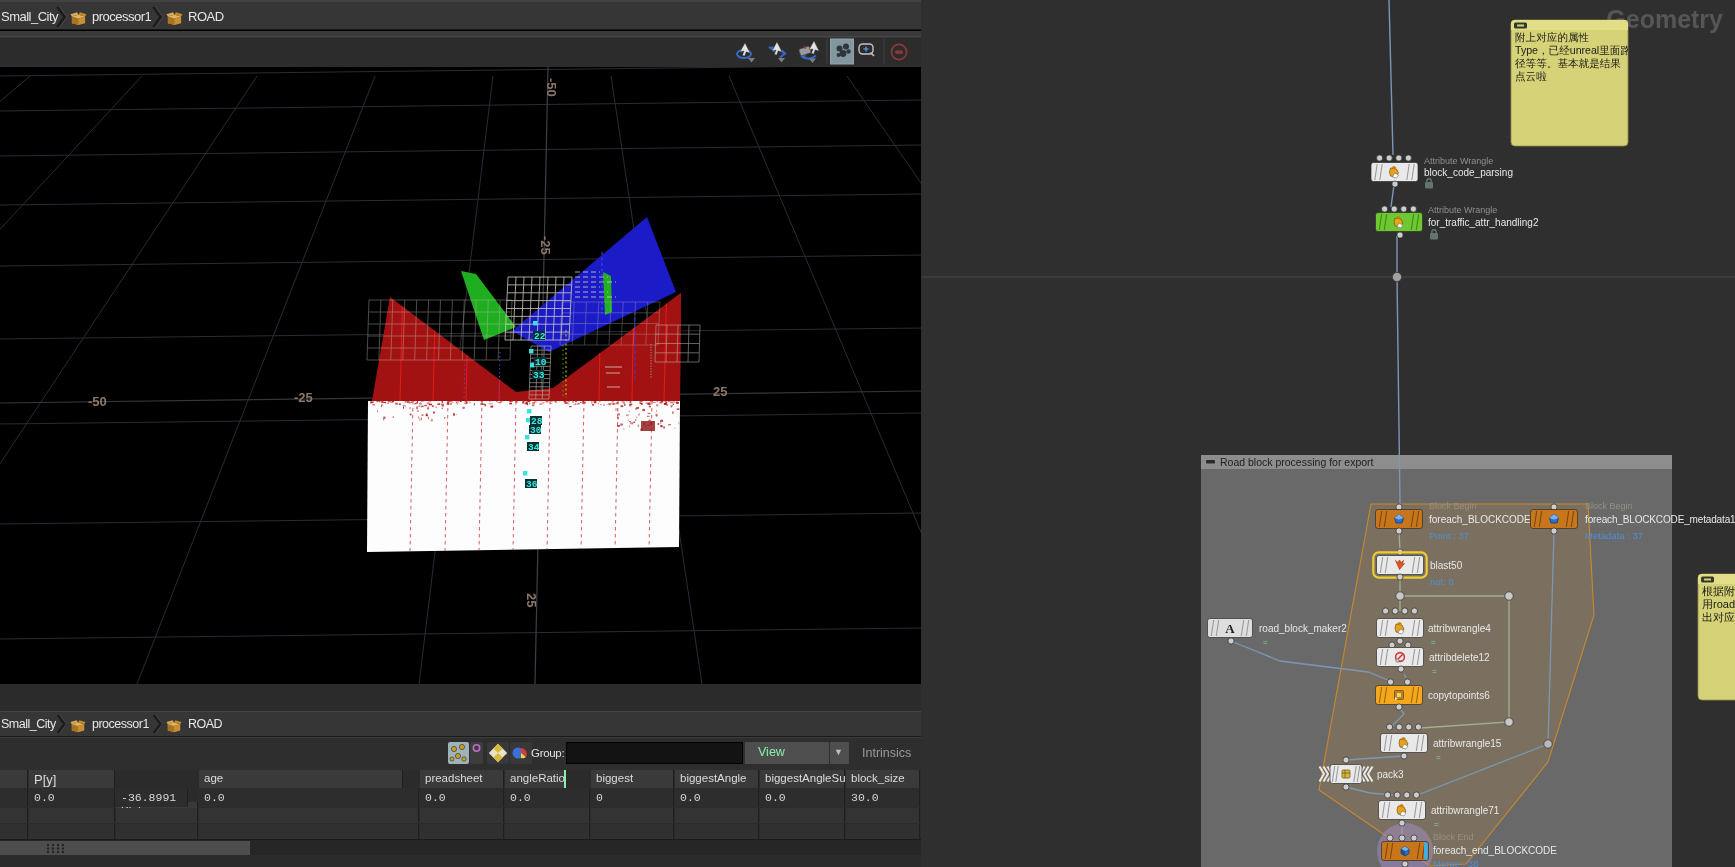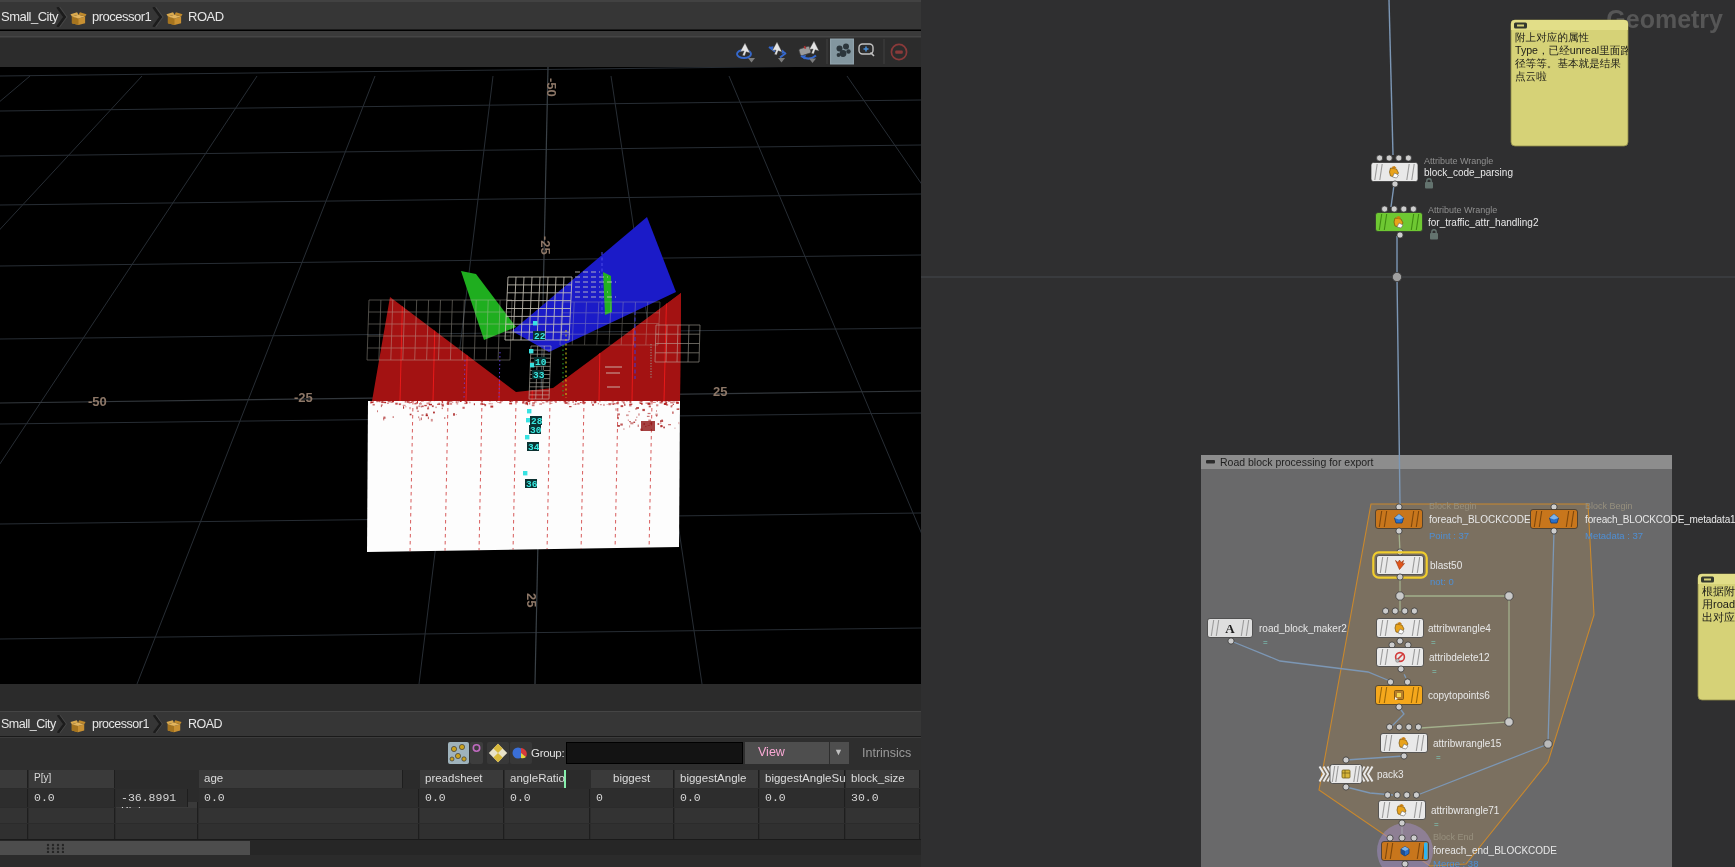--- a/index.html
+++ b/index.html
@@ -658,49 +658,49 @@
               <rect x="0" y="0" width="6.5" height="6.5" fill="#d8b93a"></rect>
             </g>
  <rect x="510" y="5" width="22" height="22" rx="2" fill="#383838"></rect>
  <circle cx="518" cy="16" r="5.5" fill="#3a6fd8"></circle>
             <path d="M521 11 a6 6 0 0 1 5 9 l-5 -4 z" fill="#d83a3a"></path>
             <path d="M521 21 a6 6 0 0 0 5 -1 l-5 -4 z" fill="#e8d83a"></path>
 </svg>
       <span style="position:absolute;left:531px;top:10px;font-size:11.5px;letter-spacing:-0.3px;color:#e0e0e0">Group:</span>
       <div class="abs" style="left:566px;top:5px;width:177px;height:22px;background:#131313;border:1px solid #000"></div>
       <div class="abs" style="left:745px;top:5px;width:84px;height:22px;background:#4e4e4e">
-        <span style="position:absolute;left:13px;top:3px;font-size:12.5px;color:#f9a8d4">View</span>
+        <span style="position:absolute;left:13px;top:3px;font-size:12.5px;color:#86efac">View</span>
           </div>
       <div class="abs" style="left:830px;top:5px;width:19px;height:22px;background:#4e4e4e">
         <span style="position:absolute;left:4px;top:5px;font-size:9px;color:#c0c0c0">▼</span>
           </div>
       <span style="position:absolute;left:862px;top:9px;font-size:12.5px;color:#9a9a9a">Intrinsics</span>
     </div>
 
     <div class="abs" style="left:0;top:86px;width:921px;height:69px;background:#2b2b2b">
       <div style="position:absolute;left:0px;top:0;width:28px;height:18px;background:#3a3a3a;border-right:1px solid #1e1e1e;">
             <span style="position:absolute;left:5px;top:2px;font-size:11.5px;color:#dcdcdc"></span>
           </div>
           <div style="position:absolute;left:29px;top:0;width:86px;height:18px;background:#3a3a3a;border-right:1px solid #1e1e1e;">
-            <span style="position:absolute;left:5px;top:2px;font-size:10px;color:#dcdcdc">P[y]</span>
+            <span style="position:absolute;left:5px;top:2px;font-size:13px;color:#dcdcdc">P[y]</span>
           </div>
           <div style="position:absolute;left:116px;top:0;width:82px;height:18px;background:#3a3a3a;border-right:1px solid #1e1e1e;margin-top:32px;">
             <span style="position:absolute;left:5px;top:2px;font-size:11.5px;color:#dcdcdc">P[z]</span>
           </div>
           <div style="position:absolute;left:199px;top:0;width:204px;height:18px;background:#3a3a3a;border-right:1px solid #1e1e1e;">
             <span style="position:absolute;left:5px;top:2px;font-size:11.5px;color:#dcdcdc">age</span>
           </div>
           <div style="position:absolute;left:420px;top:0;width:84px;height:18px;background:#3a3a3a;border-right:1px solid #1e1e1e;">
             <span style="position:absolute;left:5px;top:2px;font-size:11.5px;color:#dcdcdc">preadsheet</span>
           </div>
           <div style="position:absolute;left:505px;top:0;width:61px;height:18px;background:#3a3a3a;border-right:2px solid #86efac;">
             <span style="position:absolute;left:5px;top:2px;font-size:11.5px;color:#dcdcdc">angleRatio</span>
           </div>
           <div style="position:absolute;left:591px;top:0;width:83px;height:18px;background:#3a3a3a;border-right:1px solid #1e1e1e;">
-            <span style="position:absolute;left:22px;top:2px;font-size:11.5px;color:#dcdcdc">biggest</span>
+            <span style="position:absolute;left:5px;top:2px;font-size:11.5px;color:#dcdcdc">biggest</span>
           </div>
           <div style="position:absolute;left:675px;top:0;width:84px;height:18px;background:#3a3a3a;border-right:1px solid #1e1e1e;">
             <span style="position:absolute;left:5px;top:2px;font-size:11.5px;color:#dcdcdc">biggestAngle</span>
           </div>
           <div style="position:absolute;left:760px;top:0;width:85px;height:18px;background:#3a3a3a;border-right:1px solid #1e1e1e;">
             <span style="position:absolute;left:5px;top:2px;font-size:11.5px;color:#dcdcdc">biggestAngleSu</span>
           </div>
           <div style="position:absolute;left:846px;top:0;width:74px;height:18px;background:#3a3a3a;border-right:1px solid #1e1e1e;">
             <span style="position:absolute;left:5px;top:2px;font-size:11.5px;color:#dcdcdc">block_size</span>
           </div>

